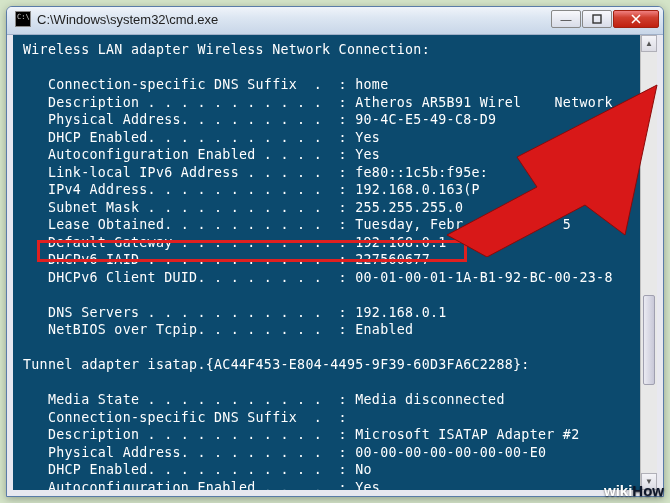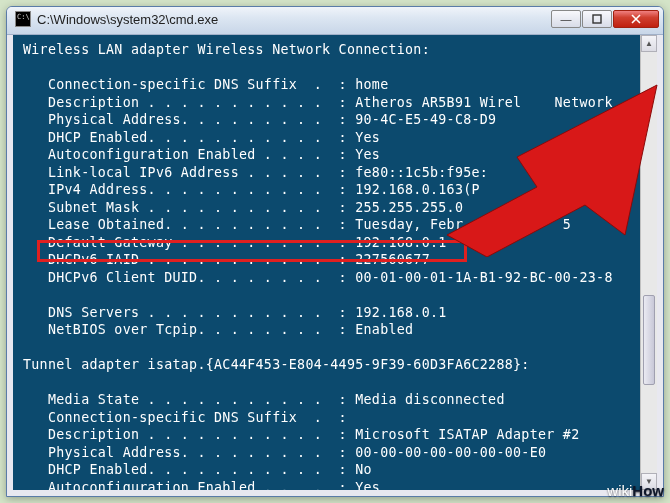--- a/index.html
+++ b/index.html
@@ -136,21 +136,21 @@
 }
 .watermark {
   position: absolute;
   right: 6px;
   bottom: 4px;
   color: #fff;
   font-family: Arial, sans-serif;
   font-size: 15px;
   text-shadow: 0 1px 2px rgba(0,0,0,0.6);
 }
-.watermark .wiki { font-weight: normal; margin-left: 11px; }
+.watermark .wiki { font-weight: bold; margin-left: 11px; }
 .watermark .how { color: #0f172a; font-weight: bold; }
 </style>
 </head>
 <body>
 
 <div class="window">
   <div class="titlebar">
     <span class="titlebar-icon"></span>
     <span class="titlebar-text">C:\Windows\system32\cmd.exe</span>
     <div class="win-buttons">

